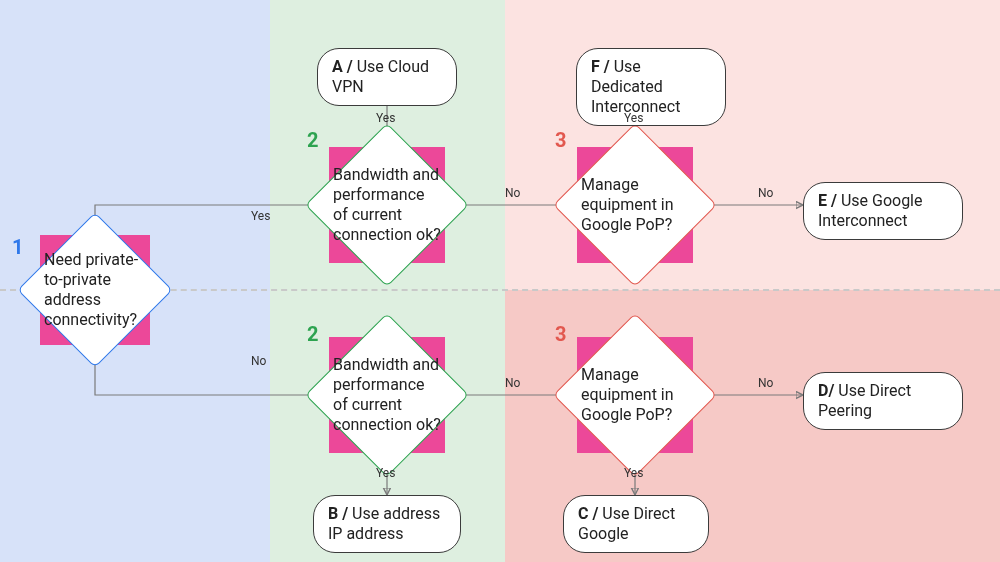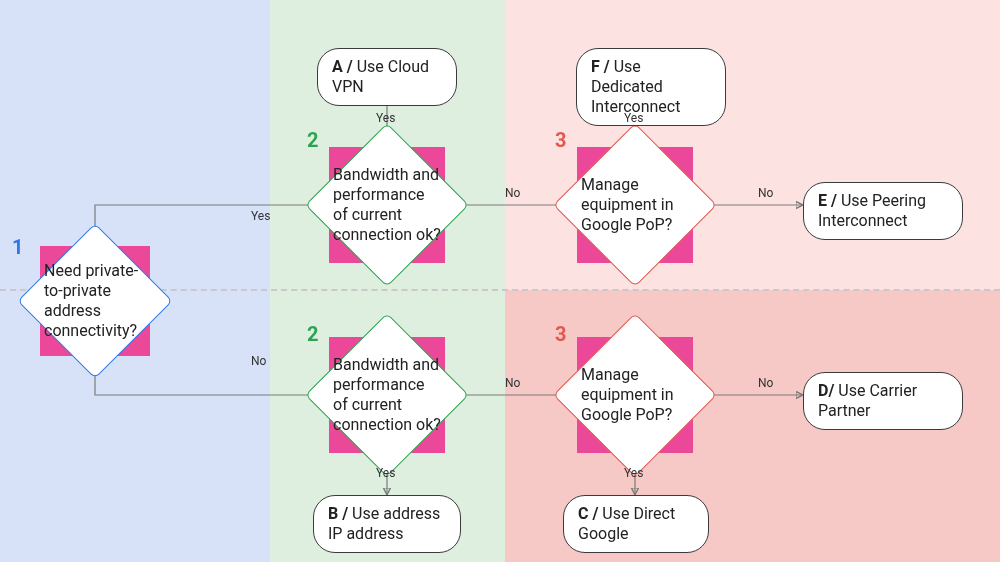--- a/index.html
+++ b/index.html
@@ -137,21 +137,21 @@
 
   <line x1="635" y1="453" x2="635" y2="495" marker-end="url(#ah)"></line>
 </svg>
 
 <div class="step s-blue" style="left:12px;  top:235px">1</div>
 <div class="step s-green" style="left:307px; top:128px">2</div>
 <div class="step s-green" style="left:307px; top:322px">2</div>
 <div class="step s-red" style="left:555px; top:128px">3</div>
 <div class="step s-red" style="left:555px; top:322px">3</div>
 
-<div class="node diamond d-blue" style="left:40px; top:246px; width:110px; height:110px">
+<div class="node diamond d-blue" style="left:40px; top:235px; width:110px; height:110px">
   <div class="diamond-shape"></div>
   <div class="diamond-label">Need private-to-private address connectivity?</div>
 </div>
 
 <div class="node diamond d-green" style="left:329px; top:147px; width:116px; height:116px">
   <div class="diamond-shape"></div>
   <div class="diamond-label">Bandwidth and performance of current connection ok?</div>
 </div>
 
 <div class="node diamond d-green" style="left:329px; top:337px; width:116px; height:116px">
@@ -171,25 +171,25 @@
 
 <div class="node term" style="left:317px; top:48px; width:140px">
   <span><strong>A / </strong><span>Use Cloud VPN</span></span>
 </div>
 
 <div class="node term" style="left:576px; top:48px; width:150px">
   <span><strong>F / </strong><span>Use Dedicated Interconnect</span></span>
 </div>
 
 <div class="node term" style="left:803px; top:182px; width:160px">
-  <span><strong>E / </strong><span>Use Peering Interconnect</span></span>
+  <span><strong>E / </strong><span>Use Google Interconnect</span></span>
 </div>
 
 <div class="node term" style="left:803px; top:372px; width:160px">
-  <span><strong>D/ </strong><span>Use Carrier Partner</span></span>
+  <span><strong>D/ </strong><span>Use Direct Peering</span></span>
 </div>
 
 <div class="node term" style="left:313px; top:495px; width:148px">
   <span><strong>B / </strong><span>Use address IP address</span></span>
 </div>
 
 <div class="node term" style="left:563px; top:495px; width:146px">
   <span><strong>C / </strong><span>Use Direct Google</span></span>
 </div>
 

